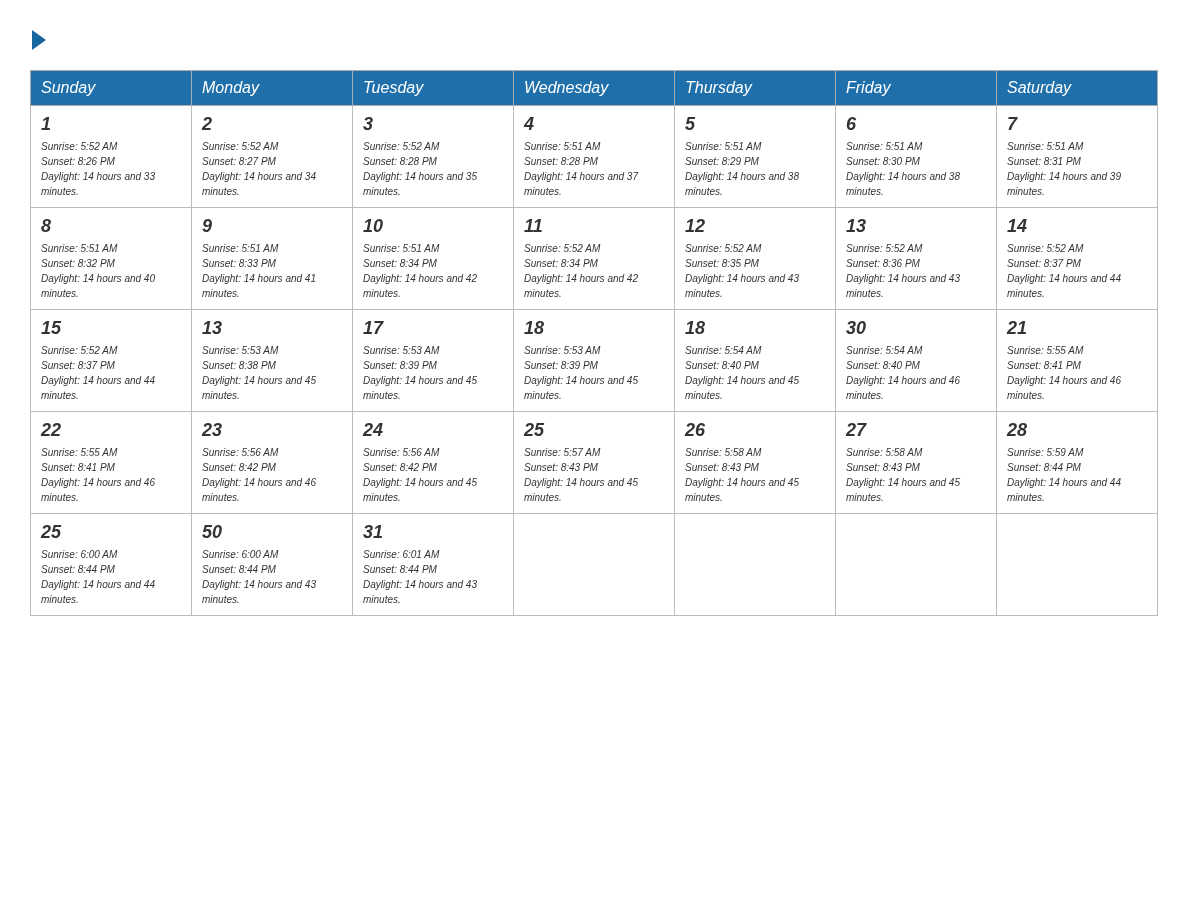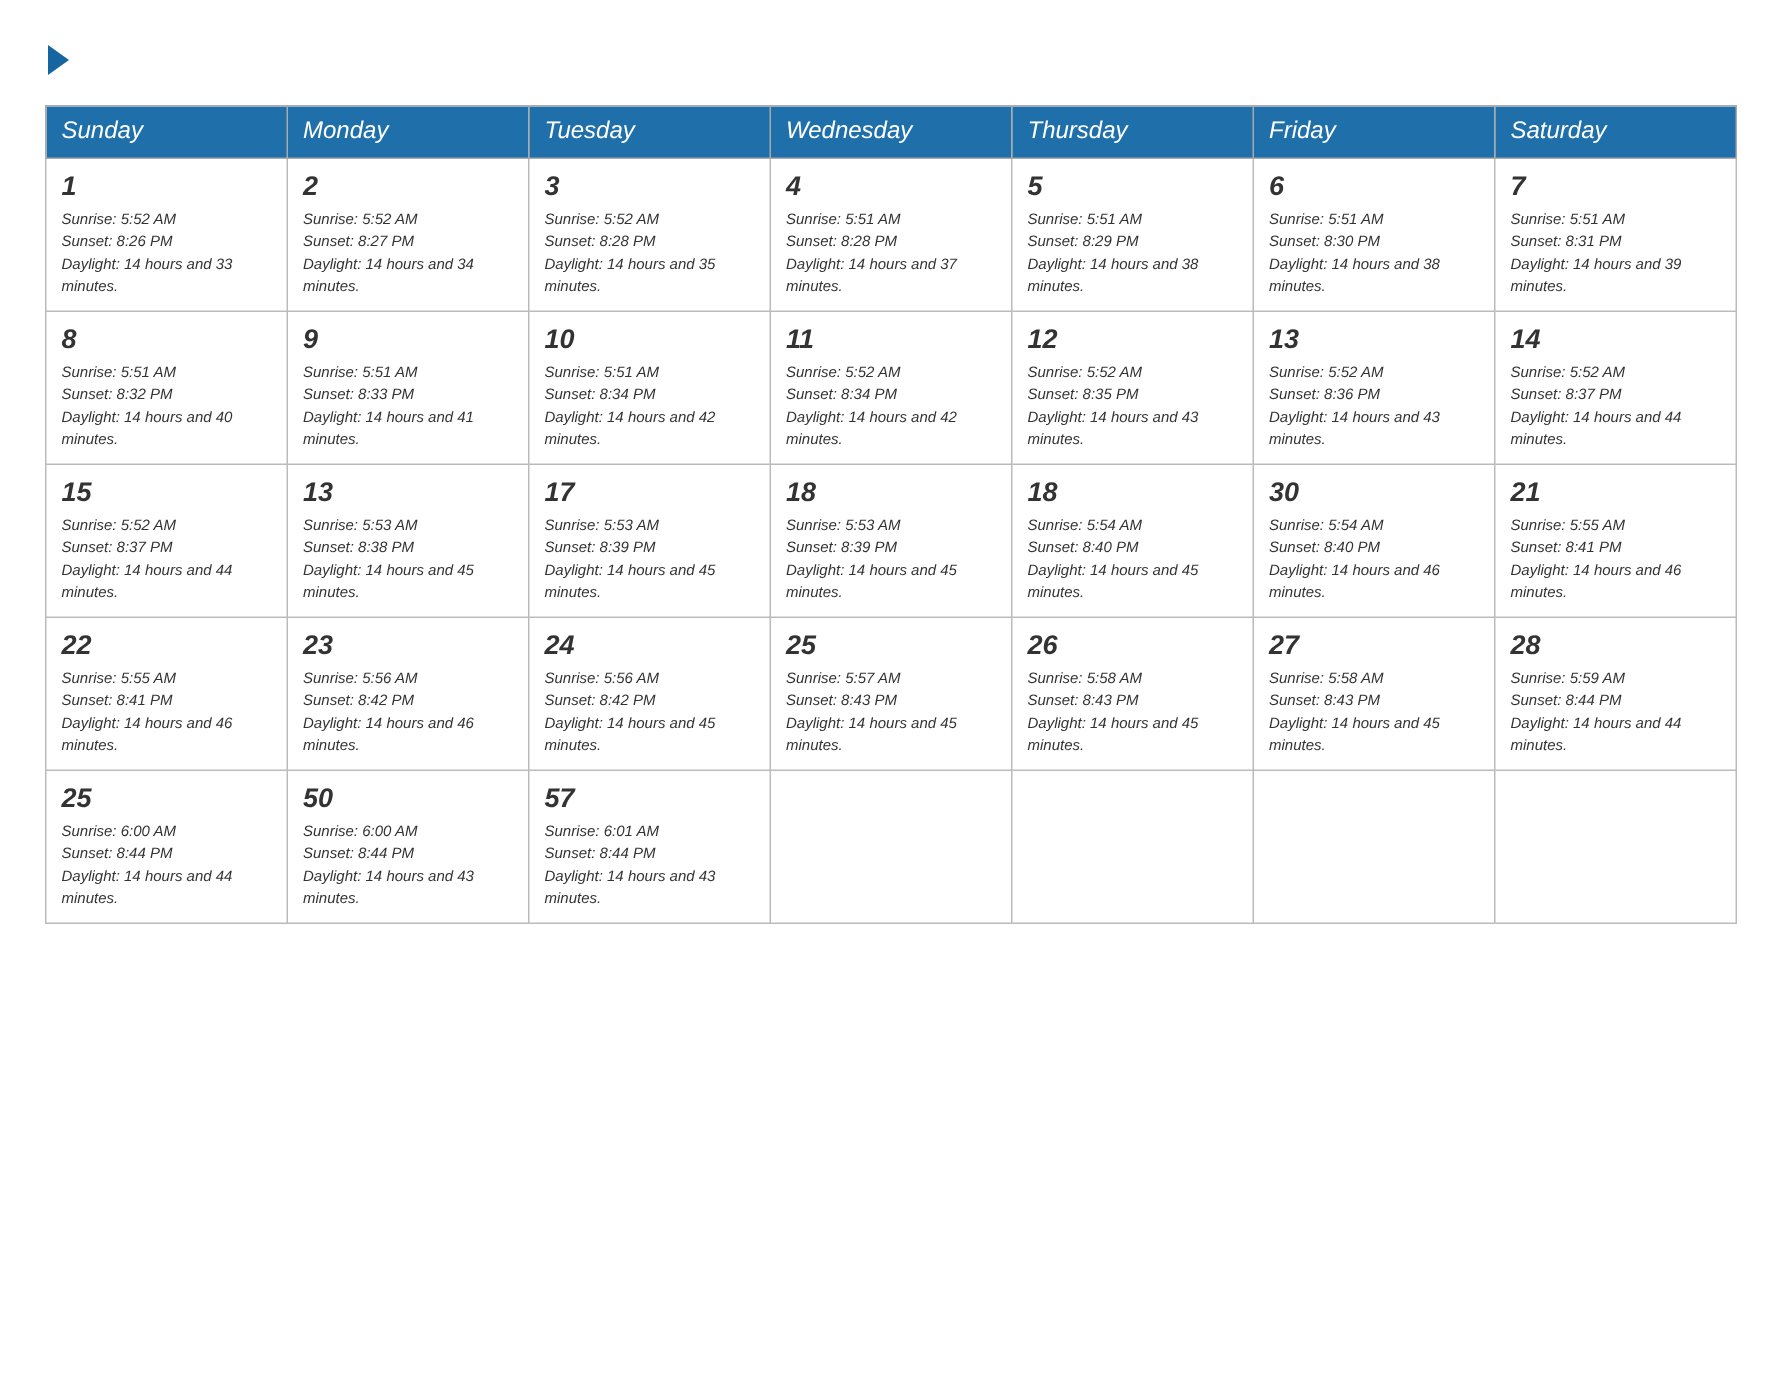--- a/index.html
+++ b/index.html
@@ -252,21 +252,21 @@
       <tr>
         <td>
           <span class="day-number">25</span>
           <div class="day-info">Sunrise: 6:00 AM<br>Sunset: 8:44 PM<br>Daylight: 14 hours and 44 minutes.</div>
         </td>
         <td>
           <span class="day-number">50</span>
           <div class="day-info">Sunrise: 6:00 AM<br>Sunset: 8:44 PM<br>Daylight: 14 hours and 43 minutes.</div>
         </td>
         <td>
-          <span class="day-number">57</span>
+          <span class="day-number">31</span>
           <div class="day-info">Sunrise: 6:01 AM<br>Sunset: 8:44 PM<br>Daylight: 14 hours and 43 minutes.</div>
         </td>
         <td class="empty-cell"></td>
         <td class="empty-cell"></td>
         <td class="empty-cell"></td>
         <td class="empty-cell"></td>
       </tr>
     </tbody>
 </table>
 

